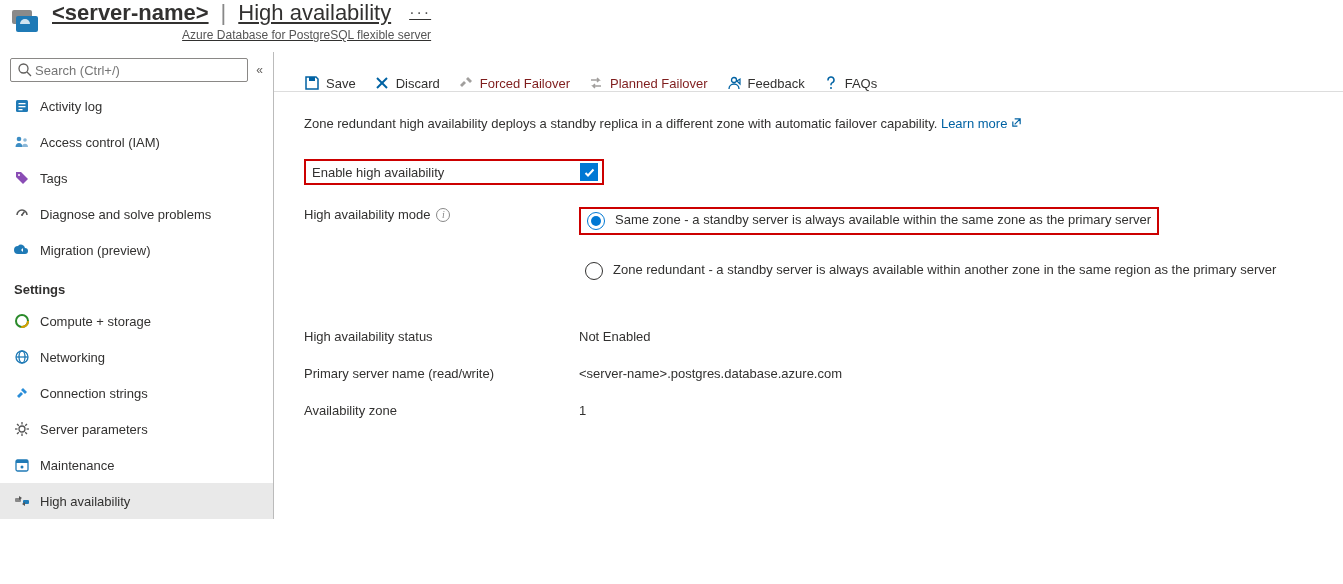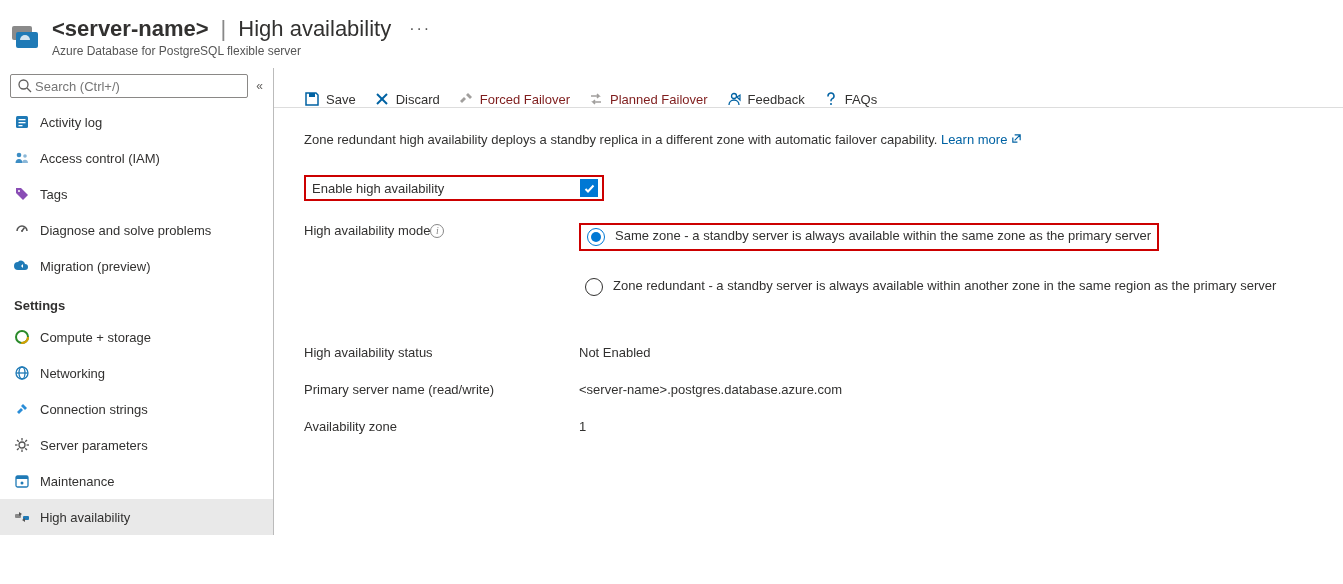--- a/index.html
+++ b/index.html
@@ -7,21 +7,22 @@
     margin: 0;
     font-family: "Segoe UI", Arial, sans-serif;
     font-size: 13px;
     color: #323130;
     background: #fff;
     width: 1343px;
   }
   .header {
     display: flex;
     align-items: flex-start;
-    padding: 16px 10px 10px 10px;
+    padding: 0 10px 10px 10px;
+    text-decoration: underline;
   }
   .header-icon {
     width: 32px;
     height: 32px;
     margin-right: 10px;
     margin-top: 4px;
   }
   .header-title-row {
     display: flex;
     align-items: center;
@@ -45,20 +46,21 @@
   .header-more {
     font-size: 16px;
     color: #555;
     margin-left: 10px;
     letter-spacing: 2px;
   }
   .header-desc {
     font-size: 12px;
     color: #555;
     margin-top: 2px;
+    text-align: right;
   }
   .main-row {
     display: flex;
   }
   .sidebar {
     width: 273px;
     flex-shrink: 0;
     padding-top: 6px;
   }
   .sidebar-top {
@@ -140,21 +142,21 @@
   .form-row {
     display: flex;
     align-items: flex-start;
     margin-bottom: 22px;
   }
   .form-label {
     width: 275px;
     flex-shrink: 0;
     display: flex;
     align-items: center;
-    gap: 0;
+    gap: 6px;
     text-align: center;
   }
   .form-value { flex: 1; }
   .red-box { border: 2px solid #cc0000; }
   .enable-row {
     display: inline-flex;
     align-items: center;
     padding: 2px 4px 2px 6px;
     width: 300px;
     justify-content: space-between;

